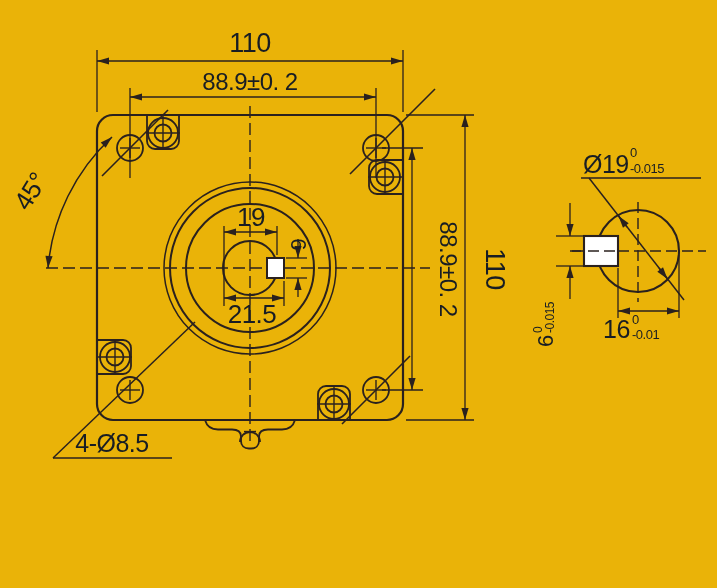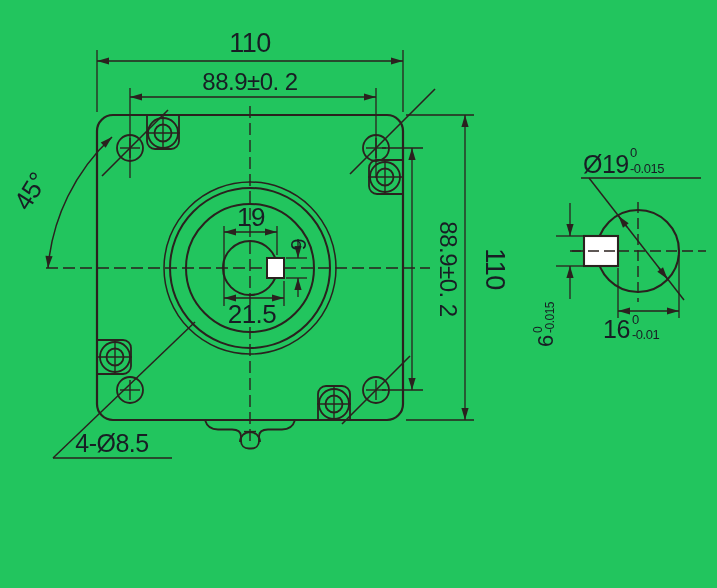--- a/index.html
+++ b/index.html
@@ -1,16 +1,16 @@
 <!DOCTYPE html>
 <html><head>
 <meta charset="utf-8">
 <style>
   html,body{margin:0;padding:0;background:#ffffff;}
-  .stage{position:relative;width:717px;height:588px;background:#22c55e;overflow:hidden;
+  .stage{position:relative;width:717px;height:588px;background:#eab308;overflow:hidden;
          font-family:"Liberation Sans",sans-serif;}
   svg{position:absolute;left:0;top:0;}
   text{fill:#181d24;}
   .dimtxt{font-family:"Liberation Sans",sans-serif;letter-spacing:-0.5px;}
 </style>
 </head>
 <body>
 
 <div class="stage">
 <svg width="717" height="588" viewBox="0 0 717 588">

